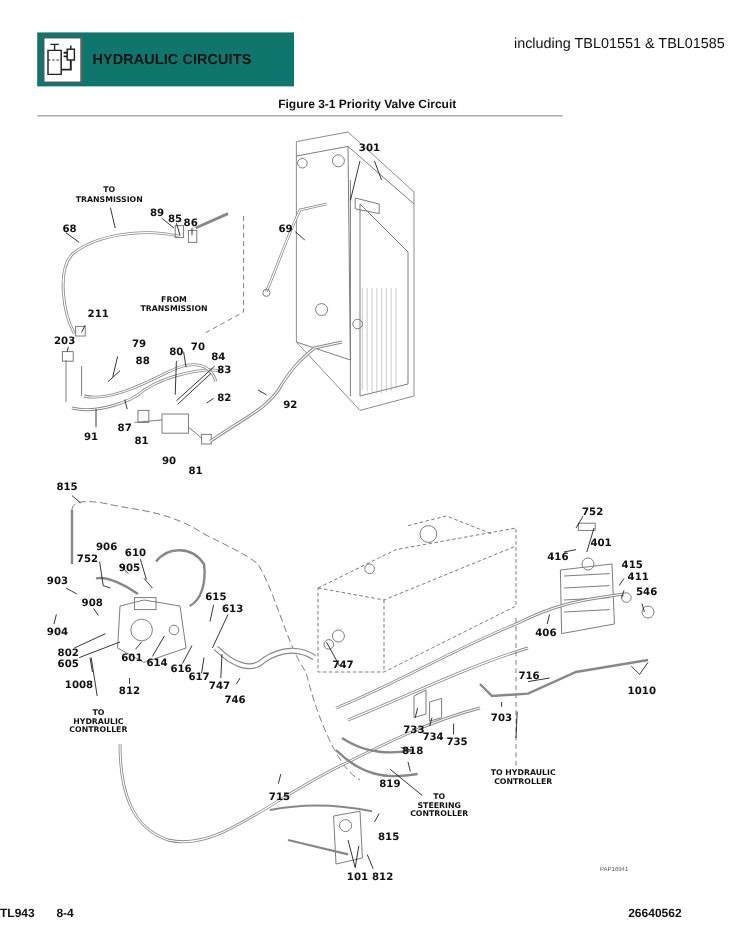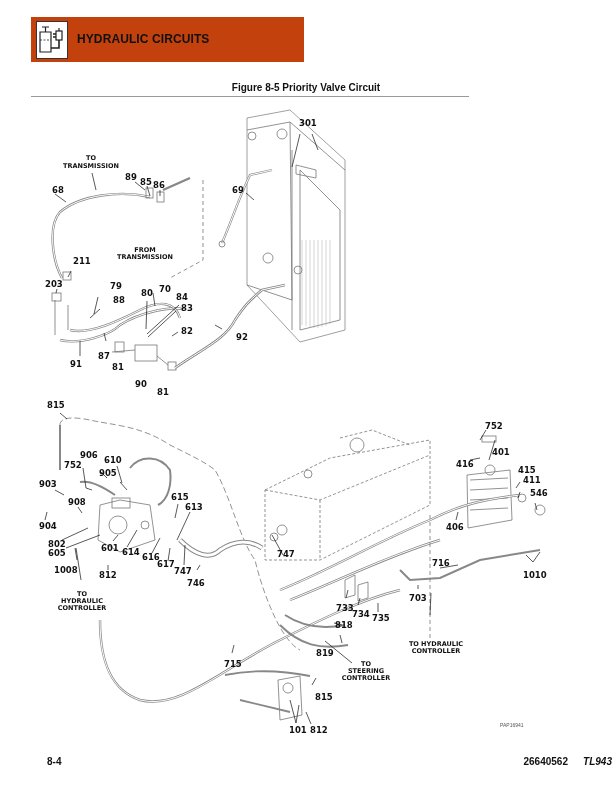--- a/index.html
+++ b/index.html
@@ -1,52 +1,53 @@
 <!DOCTYPE html>
 <html><head>
 <meta charset="utf-8">
 <style>
   html, body { margin:0; padding:0; background:#ffffff; }
   body { width:612px; height:792px; position:relative; overflow:hidden; font-family:"Liberation Sans", sans-serif; color:#111; }
-  .hdr-box { position:absolute; left:31px; top:17px; width:273px; height:45px; background:#c2410c; }
+  .hdr-box { position:absolute; left:31px; top:27px; width:214px; height:45px; background:#0f766e; }
   .hdr-icon { position:absolute; left:5px; top:4px; width:30px; height:36px; border:1px solid #333; background:#fff; }
   .hdr-title { position:absolute; left:46px; top:15px; font-size:12px; font-weight:bold; letter-spacing:0.1px; }
   .sn { position:absolute; right:108px; top:29px; text-align:right; font-size:12px; line-height:15px; }
   .sn { right:auto; left:380px; width:224px; }
   .fig-title { position:absolute; left:0; width:612px; top:82px; text-align:center; font-size:10px; font-weight:bold; }
   .rule { position:absolute; left:31px; top:96px; width:438px; height:1px; background:#9a9a9a; }
   .diagram { position:absolute; left:0; top:100px; width:612px; height:640px; }
   .callout { font-family:"DejaVu Sans", sans-serif; font-weight:bold; font-size:8.5px; fill:#111; }
   .note { font-family:"DejaVu Sans", sans-serif; font-weight:bold; font-size:6.5px; fill:#111; text-anchor:middle; }
   .ref { position:absolute; left:500px; top:722px; font-size:5px; color:#555; }
   .foot { position:absolute; top:756px; font-size:10px; font-weight:bold; }
   .foot-left { left:47px;text-align:right; }
-  .foot-center { left:0; width:612px; text-align:right;font-style:italic; }
+  .foot-center { left:0; width:612px; text-align:left; }
   .foot-right { right:44px; }
 </style>
 </head>
 <body>
 
 <div class="hdr-box">
   <div class="hdr-icon">
     <svg width="30" height="36" viewBox="0 0 30 36">
       <path d="M3 10 H14 V30 H3 Z" fill="none" stroke="#222" stroke-width="1.2"></path>
       <path d="M3 18 H14" stroke="#222" stroke-width="0.8" stroke-dasharray="2,1.5"></path>
       <path d="M8.5 5 V10 M5 5 H12" stroke="#222" stroke-width="1.2"></path>
       <rect x="19" y="9" width="6" height="9" fill="none" stroke="#222" stroke-width="1.2"></rect>
       <path d="M16 12 H19 M16 15 H19 M22 18 V26 H14" fill="none" stroke="#222" stroke-width="1.6"></path>
       <path d="M22 6 V9" stroke="#222" stroke-width="1.2"></path>
     </svg>
   </div>
   <div class="hdr-title">HYDRAULIC CIRCUITS</div>
 </div>
 <div class="sn">
+  <div>including TBL01551 &amp; TBL01585</div>
 </div>
 
-<div class="fig-title">Figure 8-5 Priority Valve Circuit</div>
+<div class="fig-title">Figure 3-1 Priority Valve Circuit</div>
 <div class="rule"></div>
 
 <svg class="diagram" viewBox="0 100 612 640" width="612" height="640">
   <g fill="none" stroke="#777" stroke-width="0.8">
 
     <g>
       <path d="M247 118 L290 110 L345 160 L345 330 L300 342 L247 285 Z" stroke="#888"></path>
       <path d="M247 130 L290 122 L292 300 L247 285"></path>
       <path d="M290 122 L345 170"></path>
       <path d="M292 150 L292 330"></path>

